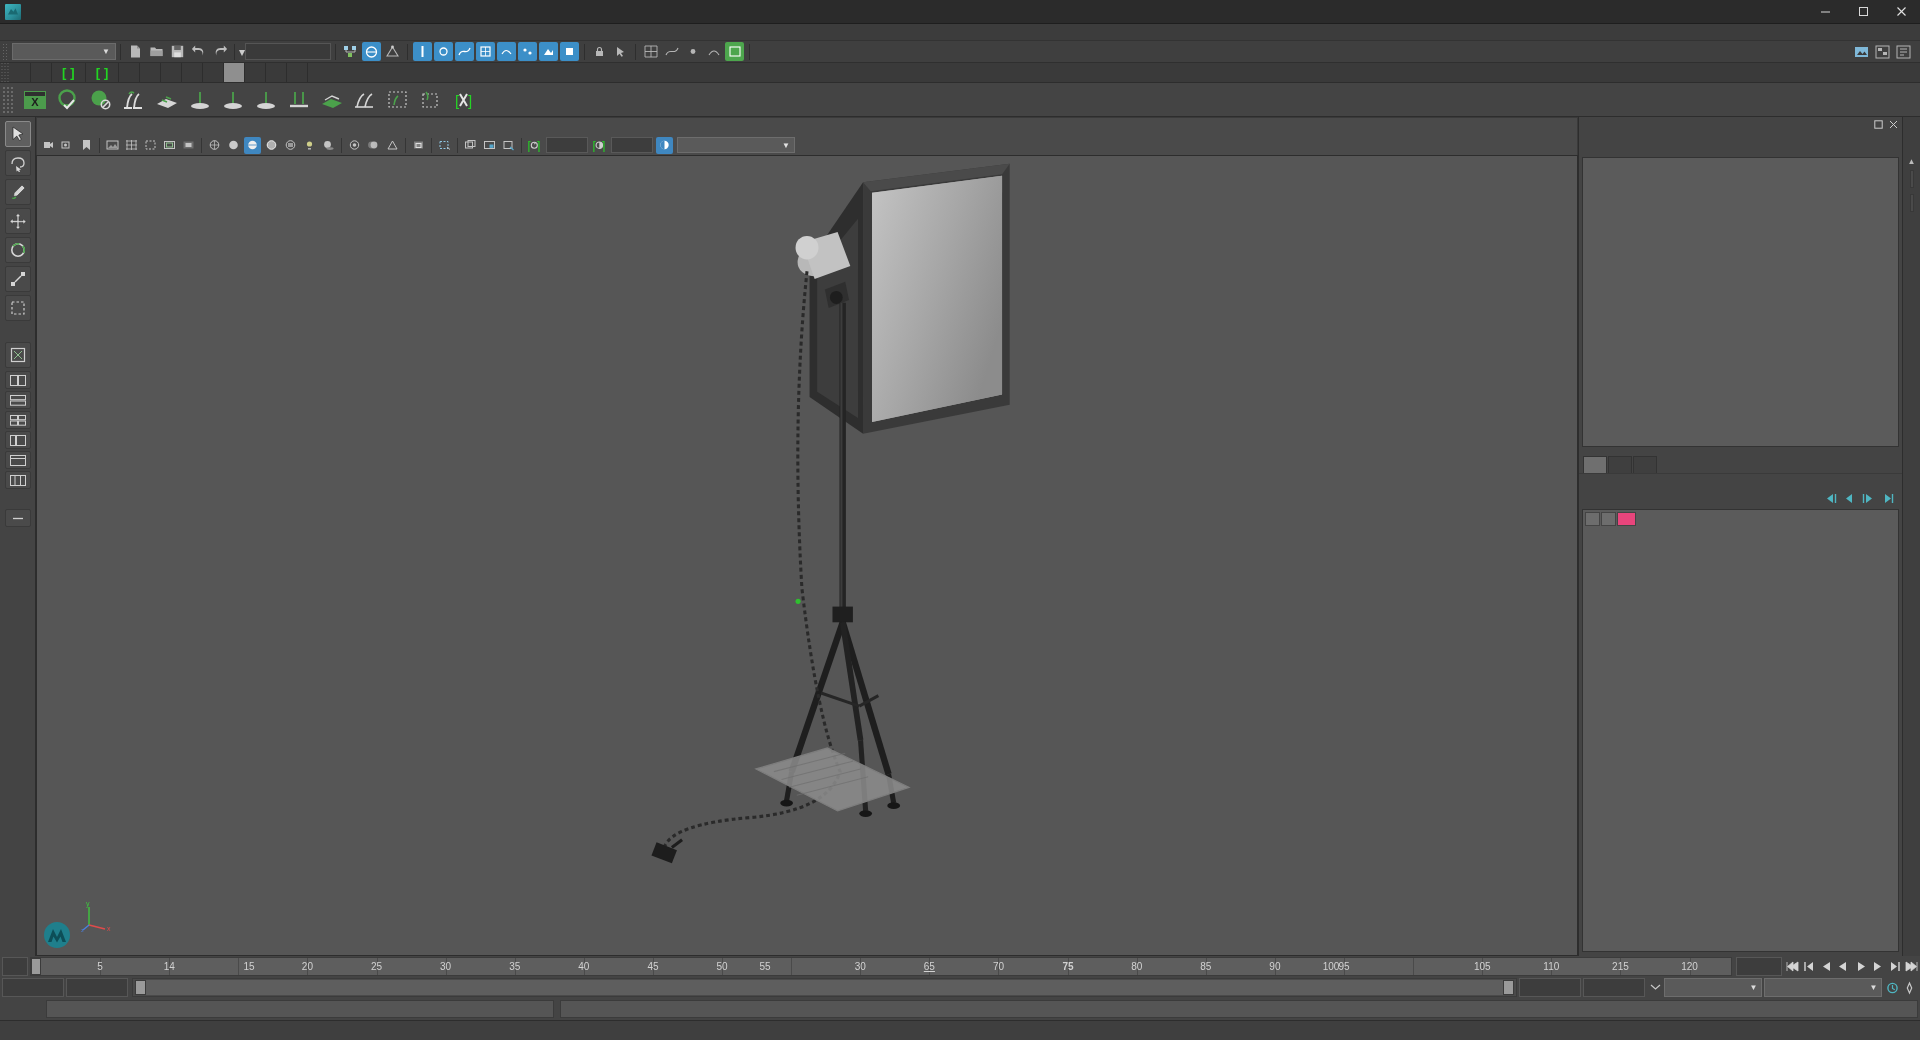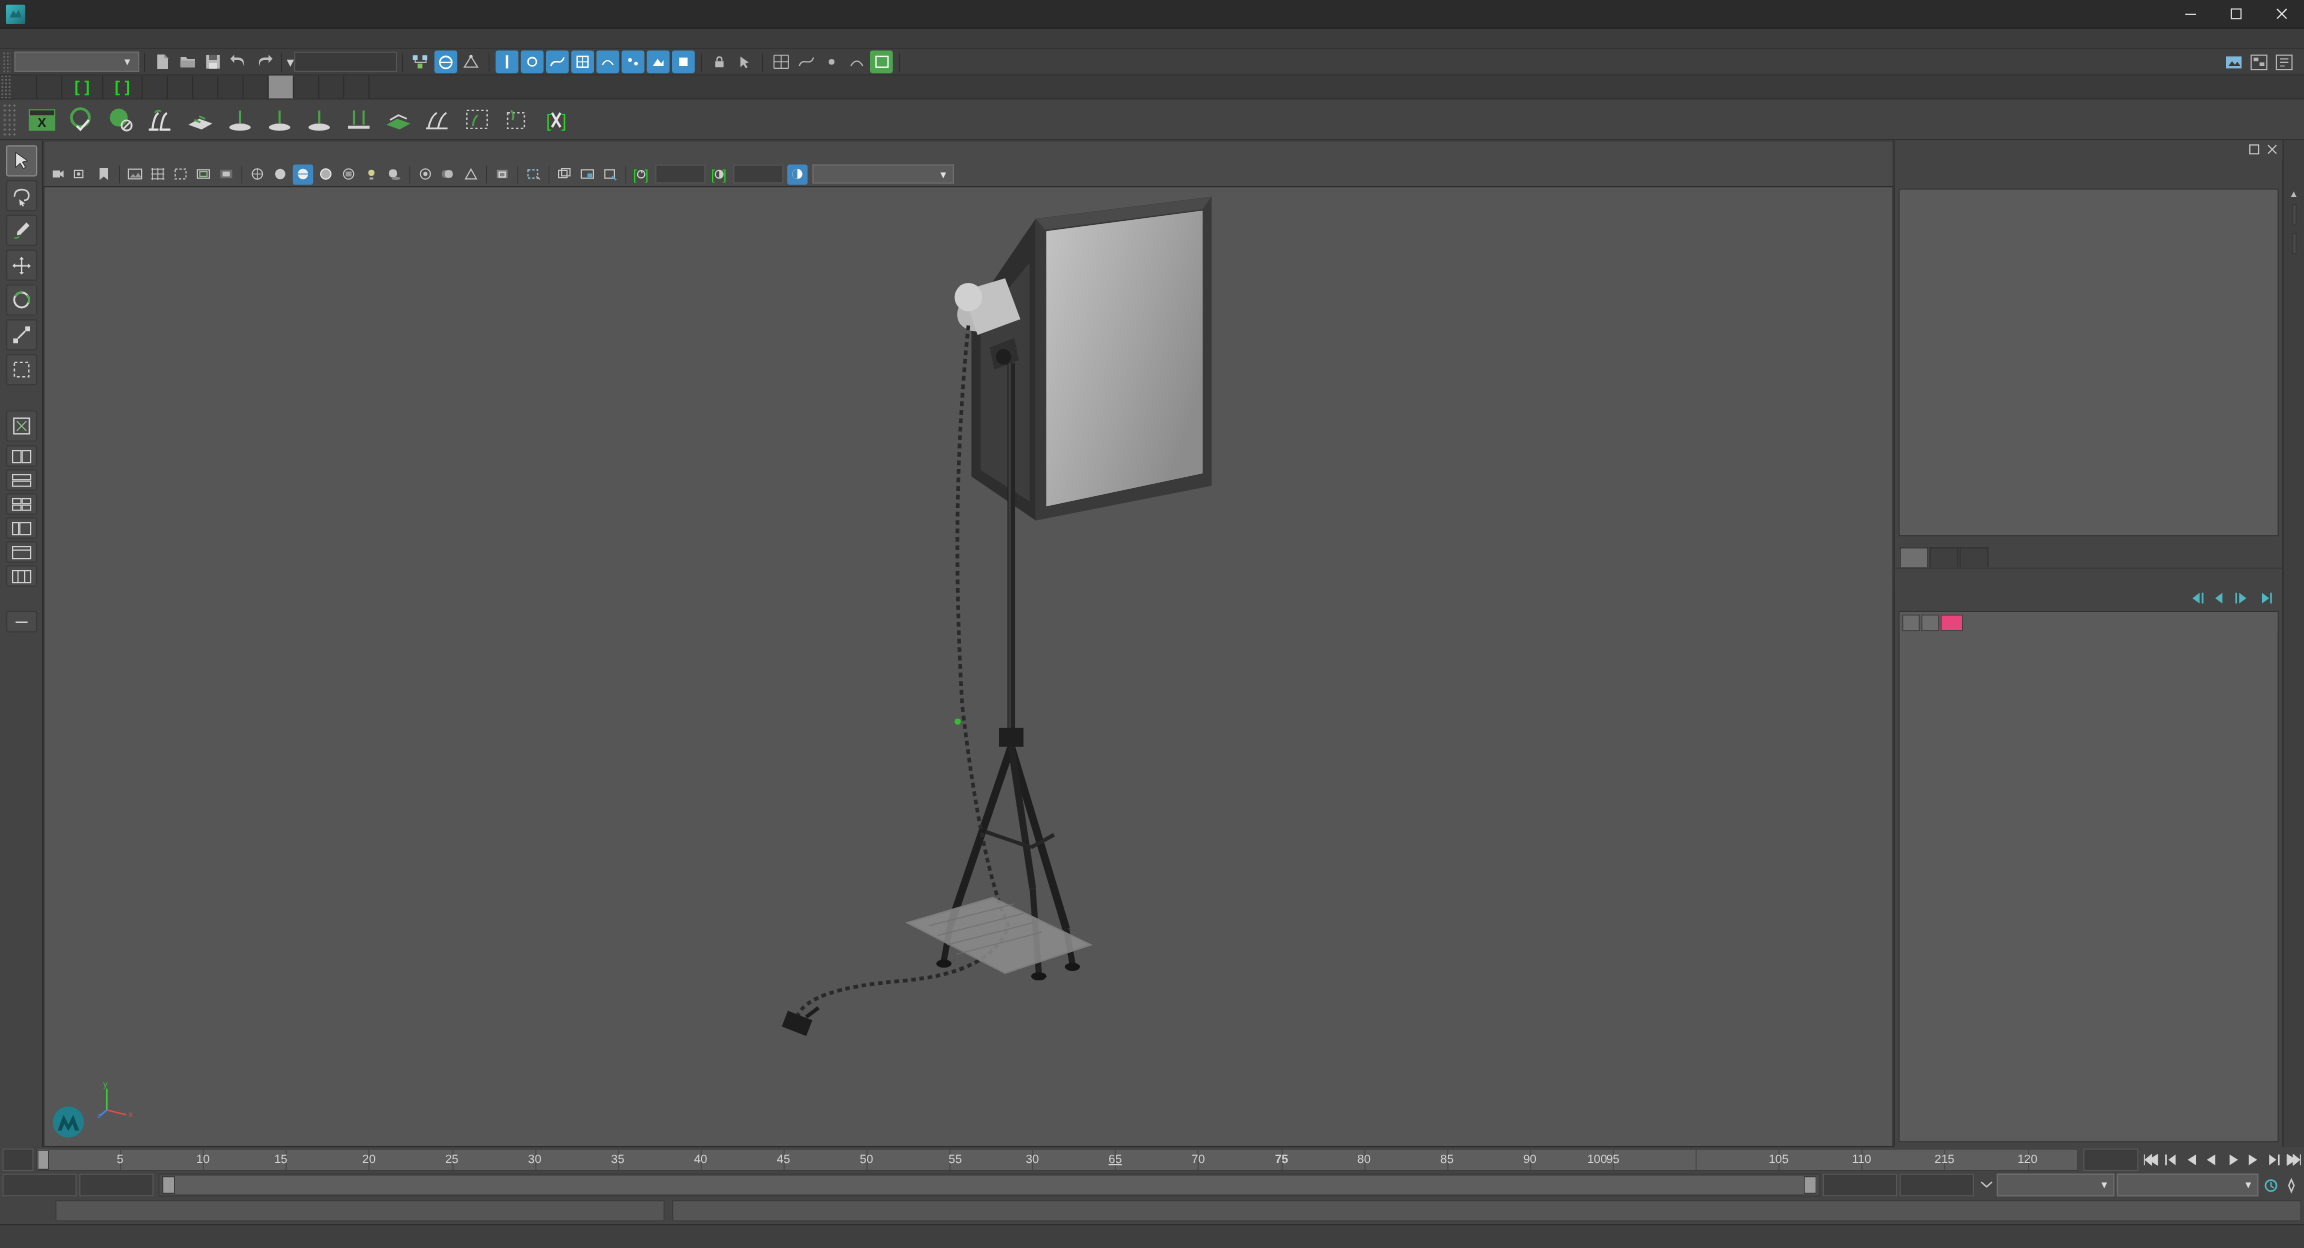--- a/index.html
+++ b/index.html
@@ -1112,39 +1112,39 @@
     </div>
   </div>
 
   <div class="timeslider-row">
     <div class="ts-start"></div>
     <div class="ts-track" id="ts-track">
       <div class="ts-current" style="left:0px"></div>
     <div class="ts-tick" style="left: 69.1057px;"></div>
         <div class="ts-num" style="left: 69.1057px;">5</div>
         <div class="ts-tick" style="left: 138.211px;"></div>
-        <div class="ts-num" style="left: 138.211px;">10</div>
+        <div class="ts-num" style="left: 138.211px;">14</div>
         <div class="ts-tick" style="left: 207.317px;"></div>
-        <div class="ts-num" style="left: 203px; text-align: center;">15</div>
+        <div class="ts-num" style="left: 218px; text-align: center;">15</div>
         <div class="ts-tick" style="left: 276.423px;"></div>
         <div class="ts-num" style="left: 276.423px;">20</div>
         <div class="ts-tick" style="left: 345.528px;"></div>
         <div class="ts-num" style="left: 345.528px;">25</div>
         <div class="ts-tick" style="left: 414.634px;"></div>
         <div class="ts-num" style="left: 414.634px;">30</div>
         <div class="ts-tick" style="left: 483.74px;"></div>
         <div class="ts-num" style="left: 483.74px;">35</div>
         <div class="ts-tick" style="left: 552.846px;"></div>
         <div class="ts-num" style="left: 552.846px;">40</div>
         <div class="ts-tick" style="left: 621.951px;"></div>
         <div class="ts-num" style="left: 621.951px;">45</div>
         <div class="ts-tick" style="left: 691.057px;"></div>
         <div class="ts-num" style="left: 691.057px;">50</div>
         <div class="ts-tick" style="left: 760.163px;"></div>
-        <div class="ts-num" style="left: 765px;">55</div>
+        <div class="ts-num" style="left: 734px;">55</div>
         <div class="ts-tick" style="left: 829.268px;"></div>
         <div class="ts-num" style="left: 829.268px;">30</div>
         <div class="ts-tick" style="left: 898.374px;"></div>
         <div class="ts-num" style="left: 898.374px; text-decoration: underline;">65</div>
         <div class="ts-tick" style="left: 967.48px;"></div>
         <div class="ts-num" style="left: 967.48px;">70</div>
         <div class="ts-tick" style="left: 1036.59px;"></div>
         <div class="ts-num" style="left: 1037px; font-weight: bold;">75</div>
         <div class="ts-tick" style="left: 1105.69px;"></div>
         <div class="ts-num" style="left: 1105.69px;">80</div>

